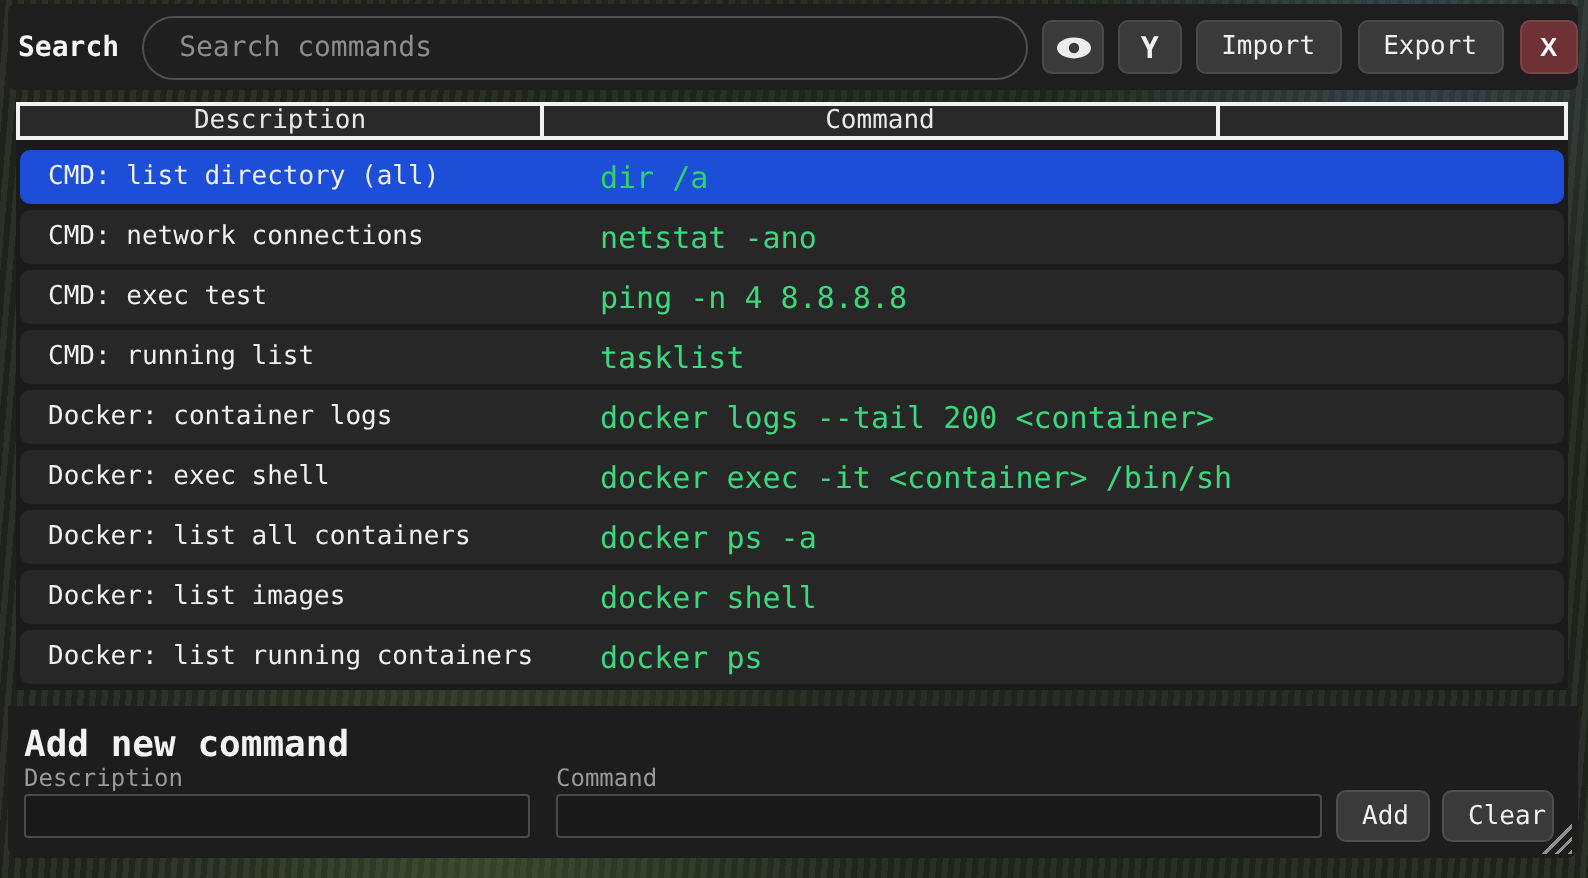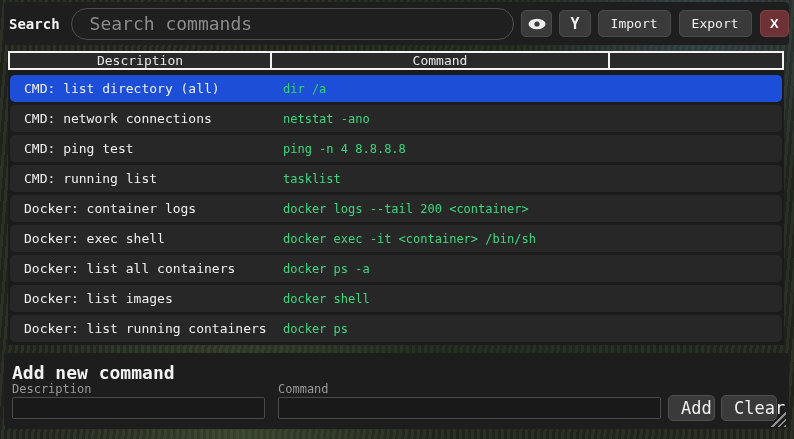--- a/index.html
+++ b/index.html
@@ -18,21 +18,21 @@
   
   .topbar {
     position:absolute; left:4px; right:5px; top:2px; height:43px;
     background:#1e1e1e; border-radius:4px;
     display:flex; align-items:center;
   }
   .search-label { font-weight:bold; font-size:14px; color:#f5f5f5; margin-left:5px; }
   .search-input {
     margin-left:11px; width:466px; height:32px;
     background:#1f1f1f; border:1px solid #4f4f4f; border-radius:16px;
-    color:#dcdcdc; font-size:18px; padding:0 18px; outline:none;
+    color:#dcdcdc; font-size:14px; padding:0 18px; outline:none;
     font-family:inherit;
   }
   .search-input::placeholder { color:#8d8d8d; }
   .tb-btn {
     height:27px; border:1px solid #4a4a4a; border-radius:5px;
     background:#3a3a3a; color:#f0f0f0; font-size:13px;
     display:flex; align-items:center; justify-content:center;
     font-family:inherit; cursor:pointer;
   }
   .btn-eye   { width:33px; margin-left:7px; }
@@ -66,21 +66,21 @@
   .hcell.c-extra{ flex:1; }
 
   .rows { padding:2px 2px 0 2px; }
   .row {
     height:27px; margin-top:3px; border-radius:5px;
     background:#272727; display:flex; align-items:center;
     padding-left:14px; cursor:pointer;
   }
   .row.selected { background:#1d4ed8; }
   .row .desc { width:259px; color:#f0f0f0; font-size:13px; white-space:nowrap; }
-  .row .cmd  { color:#3bd97e; font-size:12px; white-space:nowrap; }
+  .row .cmd  { color:#3bd97e; font-size:15px; white-space:nowrap;margin-left:17px; }
   .row.selected .cmd { color:#2fd36b; }
 
   
   .addbar {
     position:absolute; left:4px; right:5px; top:353px; height:76px;
     background:#1d1d1d; border-radius:0 0 6px 6px;
   }
   .add-title { position:absolute; left:8px; top:9px; color:#f2f2f2; font-size:18px; font-weight:bold; }
   .fld-label { position:absolute; top:29px; color:#9a9a9a; font-size:12px; }
   .lbl-desc { left:8px; }
@@ -88,21 +88,21 @@
   .fld-input {
     position:absolute; top:44px; height:22px;
     background:#191919; border:1px solid #4a4a4a; border-radius:2px;
     color:#ddd; font-size:13px; padding:0 6px; outline:none; font-family:inherit;
   }
   .inp-desc { left:8px;  width:253px; }
   .inp-cmd  { left:274px; width:383px; }
   .form-btn {
     position:absolute; top:42px; height:26px;
     background:#3a3a3a; border:1px solid #4f4f4f; border-radius:5px;
-    color:#f0f0f0; font-size:17px; font-family:inherit; cursor:pointer;
+    color:#f0f0f0; font-size:13px; font-family:inherit; cursor:pointer;
     padding:0 12px;
   }
   .btn-add   { left:664px; width:47px; }
   .btn-clear { left:717px; width:56px; }
   .resize-grip {
     position:absolute; right:3px; bottom:2px; width:16px; height:16px;
     background:repeating-linear-gradient(135deg, transparent 0 3px, #8f8f8f 3px 4.5px);
     clip-path:polygon(100% 0, 100% 100%, 0 100%);
     cursor:nwse-resize;
   }
@@ -140,21 +140,21 @@
   <div class="rows">
       <div class="row selected">
         <span class="desc">CMD: list directory (all)</span>
         <span class="cmd">dir /a</span>
       </div>
       <div class="row">
         <span class="desc">CMD: network connections</span>
         <span class="cmd">netstat -ano</span>
       </div>
       <div class="row">
-        <span class="desc">CMD: ping test</span>
+        <span class="desc">CMD: exec test</span>
         <span class="cmd">ping -n 4 8.8.8.8</span>
       </div>
       <div class="row">
         <span class="desc">CMD: running list</span>
         <span class="cmd">tasklist</span>
       </div>
       <div class="row">
         <span class="desc">Docker: container logs</span>
         <span class="cmd">docker logs --tail 200 &lt;container&gt;</span>
       </div>

